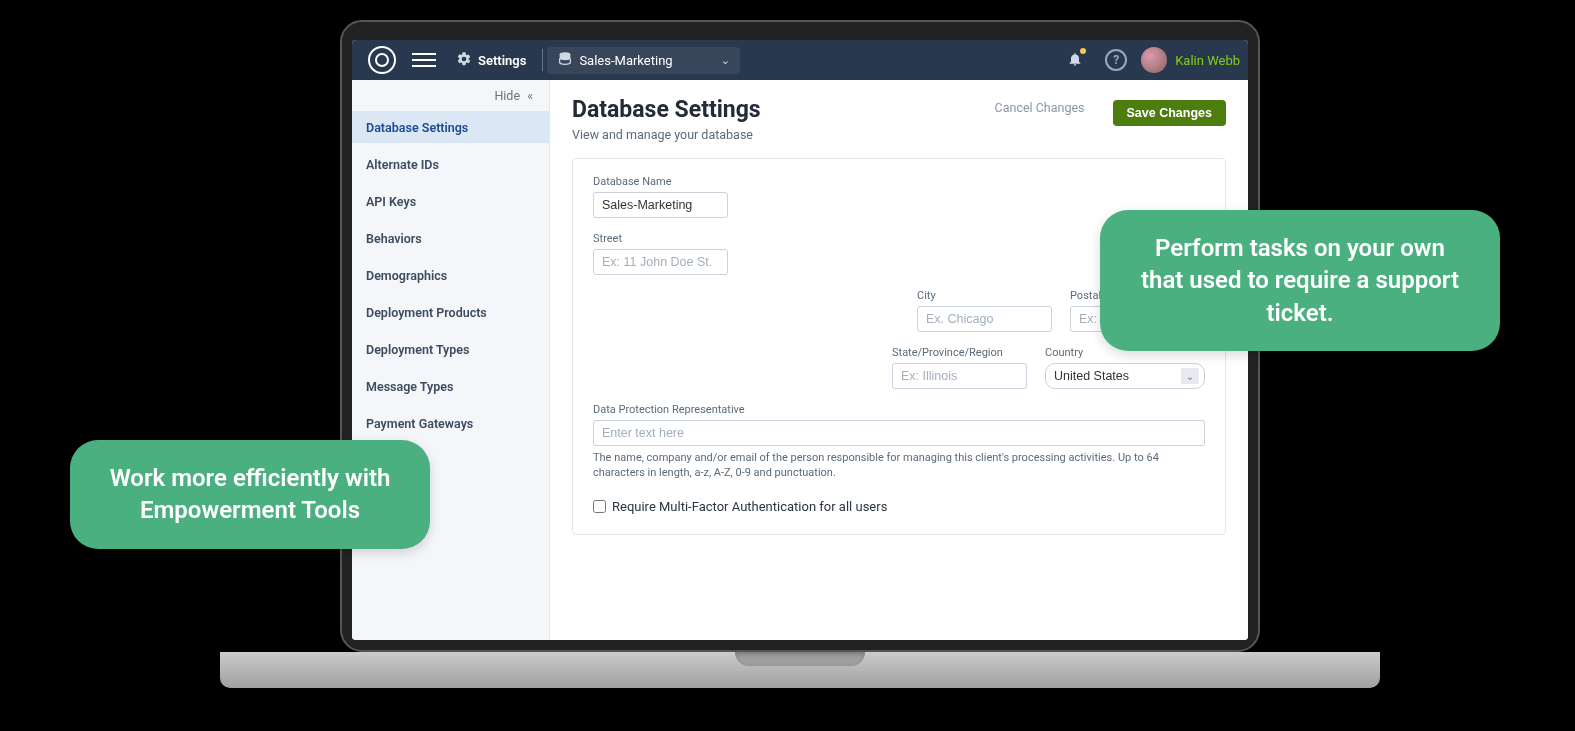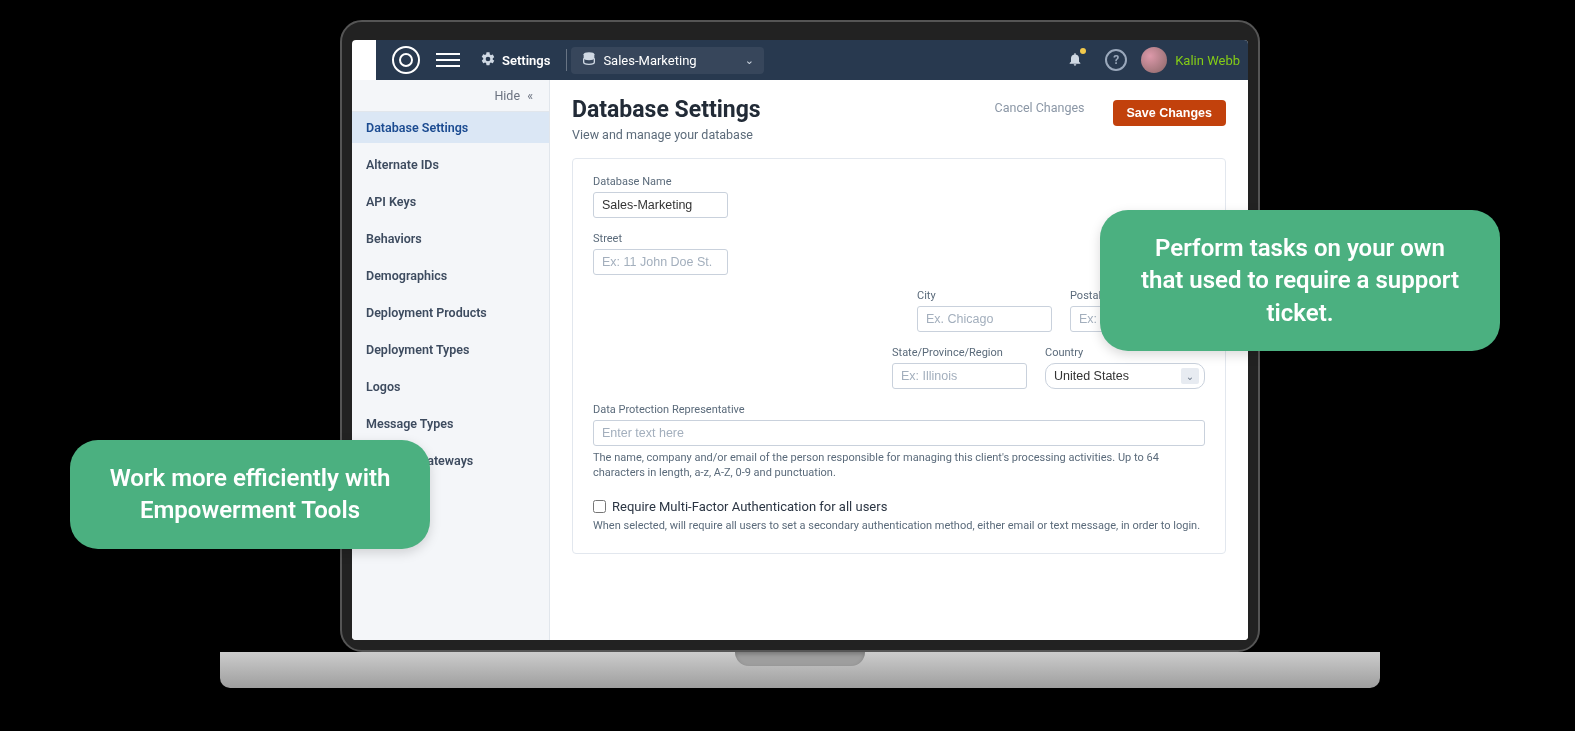--- a/index.html
+++ b/index.html
@@ -55,21 +55,20 @@
 
 
 .topbar {
   height: 40px;
   background: #28394f;
   color: #fff;
   display: flex;
   align-items: center;
   padding: 0 8px;
   font-size: 13px;
-  margin-left: 24px;
 }
 .topbar .logo {
   width: 28px; height: 28px;
   border: 2px solid #fff;
   border-radius: 50%;
   display: flex; align-items:center; justify-content:center;
   margin: 0 8px;
 }
 .topbar .logo::after {
   content:"";
@@ -175,21 +174,21 @@
 .head-actions {
   display: flex; align-items: flex-start; gap: 28px;
   padding-top: 4px;
 }
 .cancel-link {
   color: #8b97a6;
   font-size: 12.5px;
   cursor: pointer;
 }
 .save-btn {
-  background: #c2410c;
+  background: #4d7c0f;
   color: #fff;
   border: none;
   padding: 6px 14px;
   border-radius: 4px;
   font-size: 12.5px;
   font-weight: 600;
   cursor: pointer;
 }
 
 .panel {
@@ -322,21 +321,20 @@
             <span>Hide</span>
             <span>«</span>
           </div>
           <div class="side-item active">Database Settings</div>
           <div class="side-item">Alternate IDs</div>
           <div class="side-item">API Keys</div>
           <div class="side-item">Behaviors</div>
           <div class="side-item">Demographics</div>
           <div class="side-item">Deployment Products</div>
           <div class="side-item">Deployment Types</div>
-          <div class="side-item">Logos</div>
           <div class="side-item">Message Types</div>
           <div class="side-item">Payment Gateways</div>
         </div>
 
         <div class="content">
           <div class="page-head">
             <div class="page-head-left">
               <div class="page-title">Database Settings</div>
               <div class="page-sub">View and manage your database</div>
             </div>
@@ -386,21 +384,20 @@
             <div class="row col">
               <label class="field-label">Data Protection Representative</label>
               <input class="text-input w-full" placeholder="Enter text here" style="">
               <div class="helper">The name, company and/or email of the person responsible for managing this client's processing activities. Up to 64 characters in length, a-z, A-Z, 0-9 and punctuation.</div>
             </div>
 
             <div class="chk-row">
               <input type="checkbox" style="">
               <label>Require Multi-Factor Authentication for all users</label>
             </div>
-            <div class="chk-desc">When selected, will require all users to set a secondary authentication method, either email or text message, in order to login.</div>
 
           </div>
         </div>
       </div>
 
     </div>
   </div>
   <div class="keyboard-bar">
     <div class="keyboard-notch"></div>
   </div>

